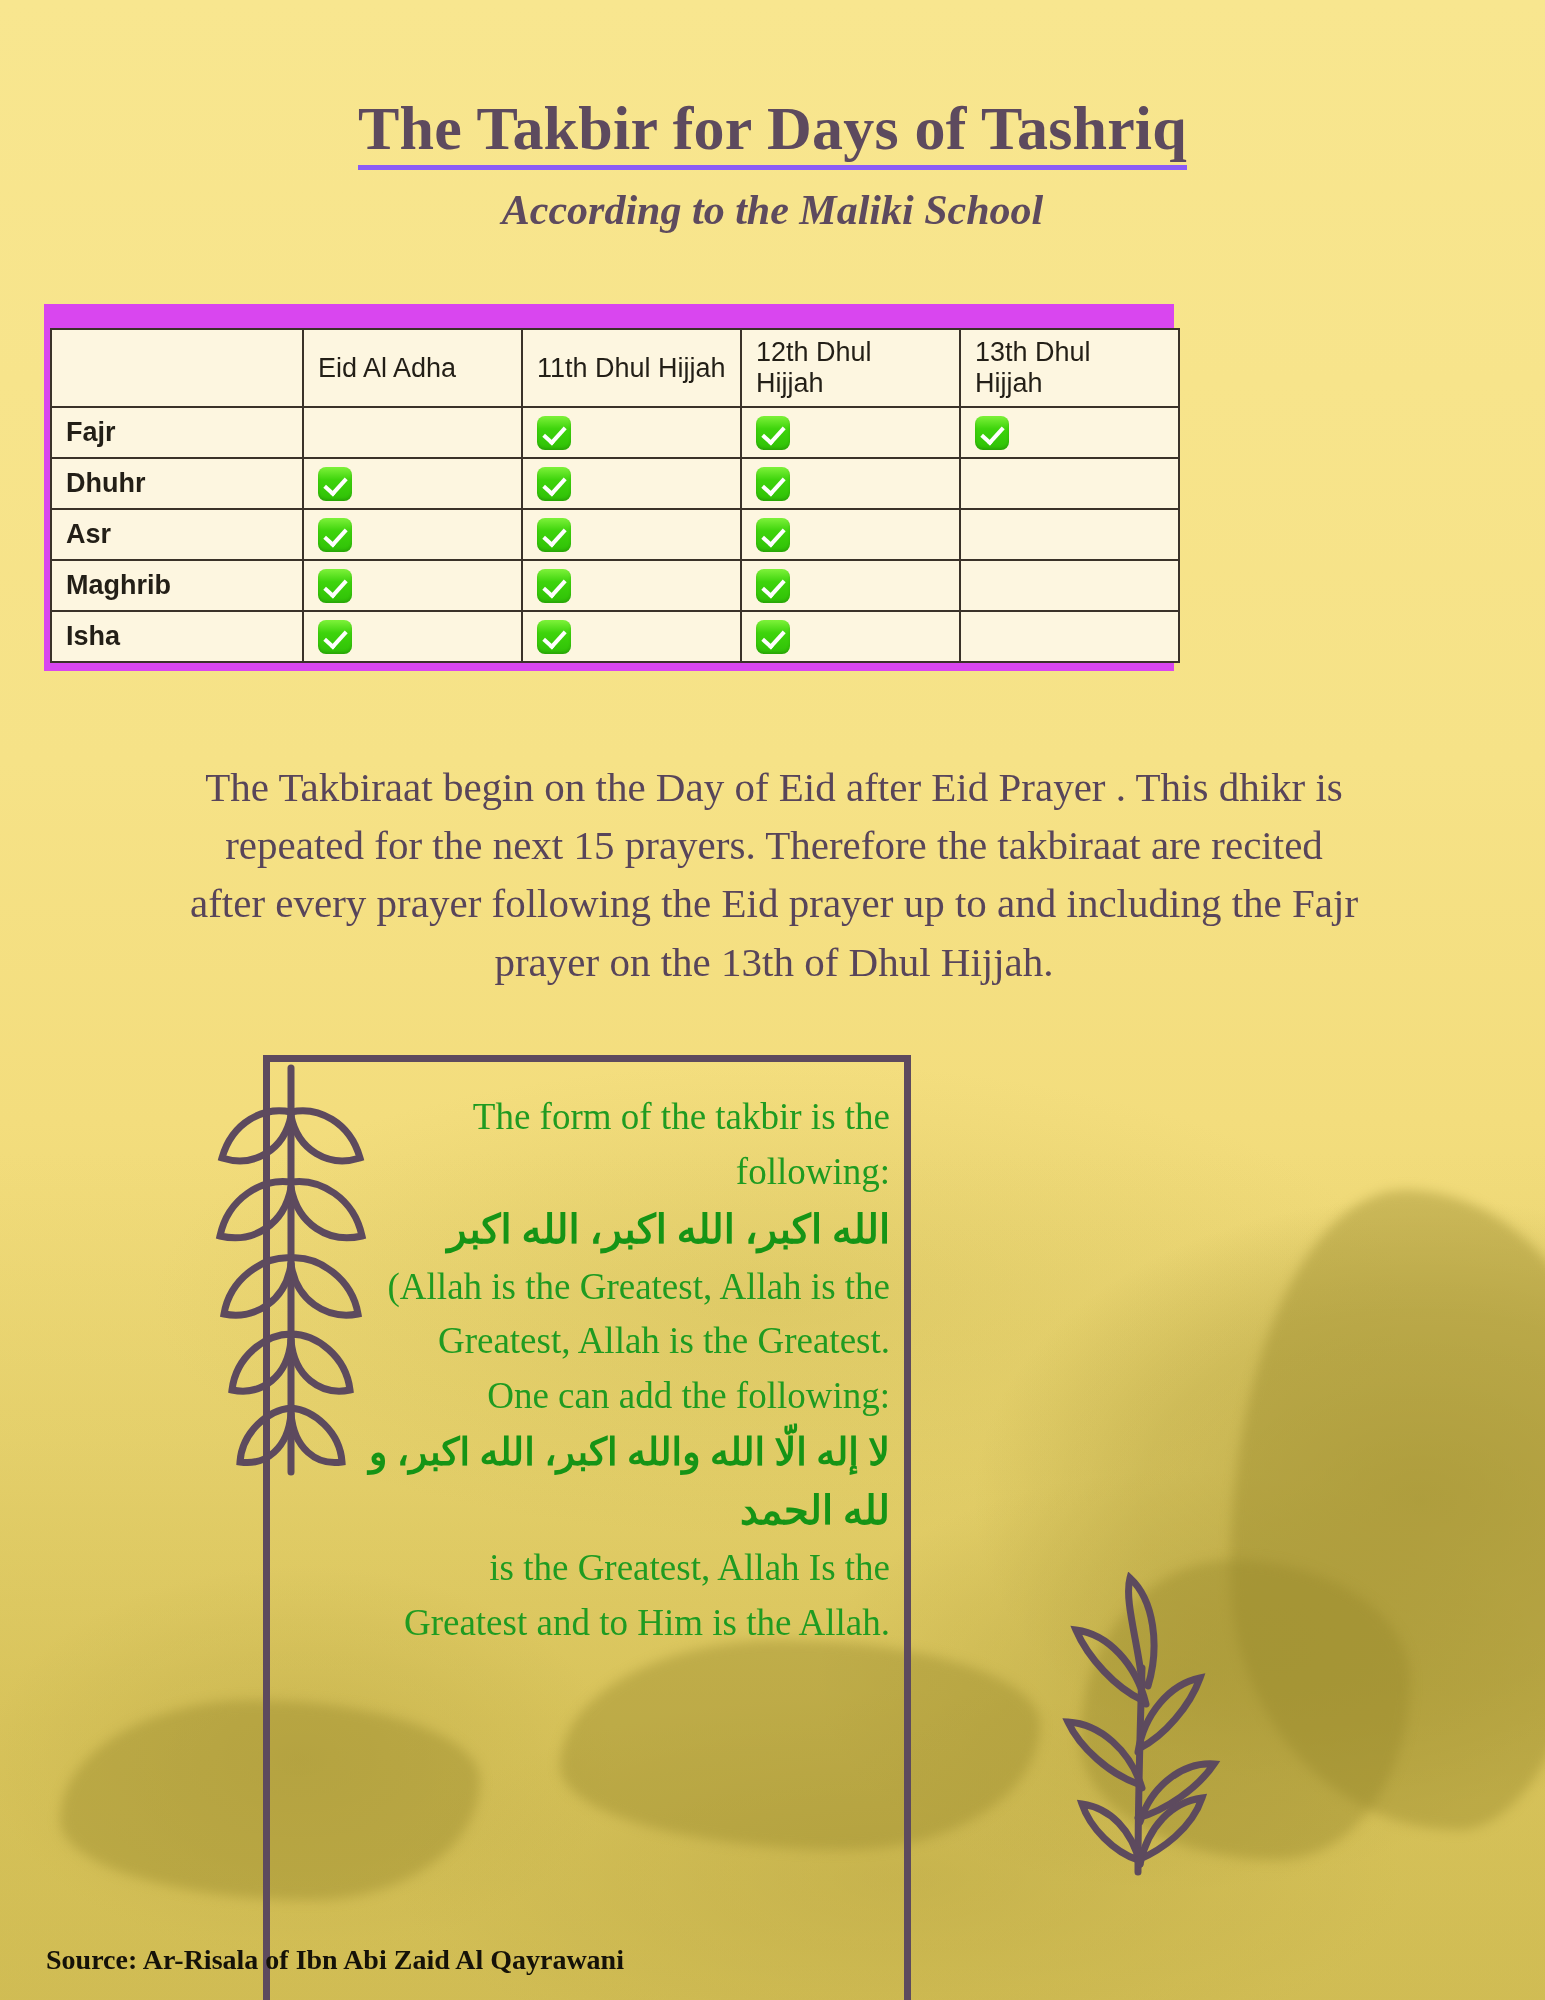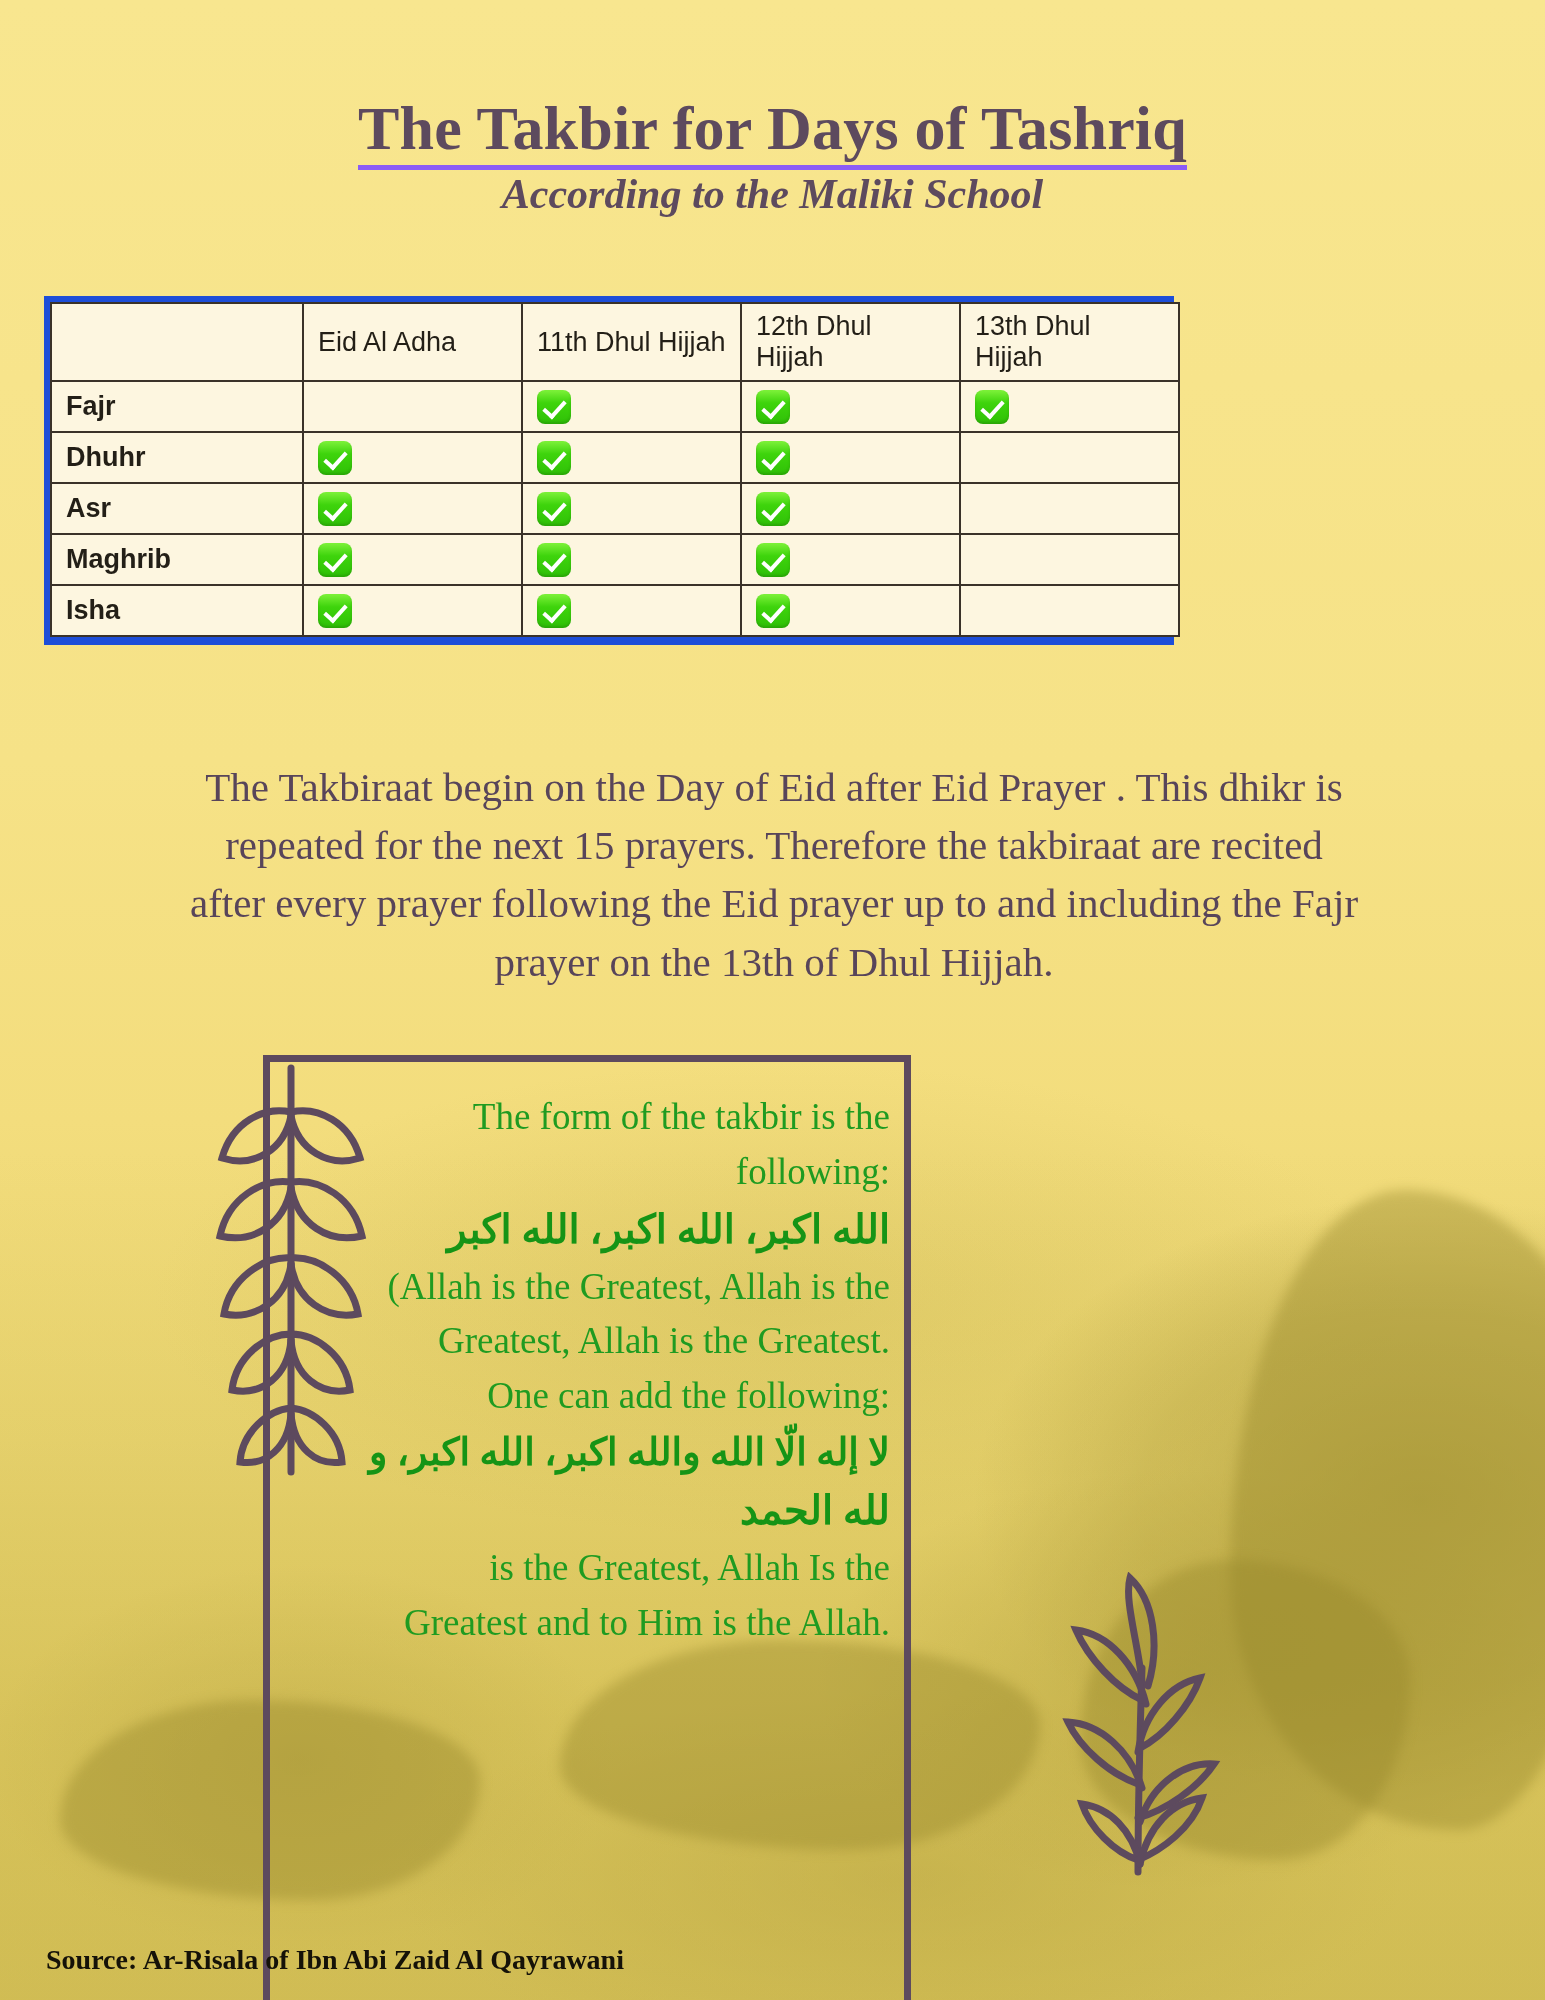--- a/index.html
+++ b/index.html
@@ -33,27 +33,27 @@
     filter: blur(6px);
   }
 
   
   #header { position: absolute; top: 96px; left: 0; width: 1545px; text-align: center; z-index: 5;}
   #main-title {
     font-size: 62px; font-weight: 700; color: #5d4a5e; letter-spacing: .2px;
     display: inline-block; border-bottom: 5px solid #8b5cf6; padding-bottom: 4px; line-height: 1.05;
   }
   #subtitle {
-    margin-top: 0; font-size: 42px; font-style: italic; font-weight: 700; color: #5d4a5e;
+    margin-top: 16px; font-size: 42px; font-style: italic; font-weight: 700; color: #5d4a5e;
   }
 
   
   #table-wrap {
-    position: absolute; top: 296px; left: 44px; width: 1130px;
-    background: #1d4ed8; padding: 6px 6px 8px 6px; z-index: 5;
+    position: absolute; top: 304px; left: 44px; width: 1130px;
+    background: #d946ef; padding: 24px 6px 8px 6px; z-index: 5;
   }
   table#prayer-table { border-collapse: collapse; width: 100%; table-layout: fixed; }
   table#prayer-table td, table#prayer-table th {
     border: 2px solid #3a3229;
     height: 51px; padding: 0 14px;
     font-family: "Liberation Sans", sans-serif;
     font-size: 27px; color: #231f17; font-weight: 700; text-align: left; vertical-align: middle;
     background: #fdf6e0;
   }
   table#prayer-table th { height: 78px; font-weight: 400; }

